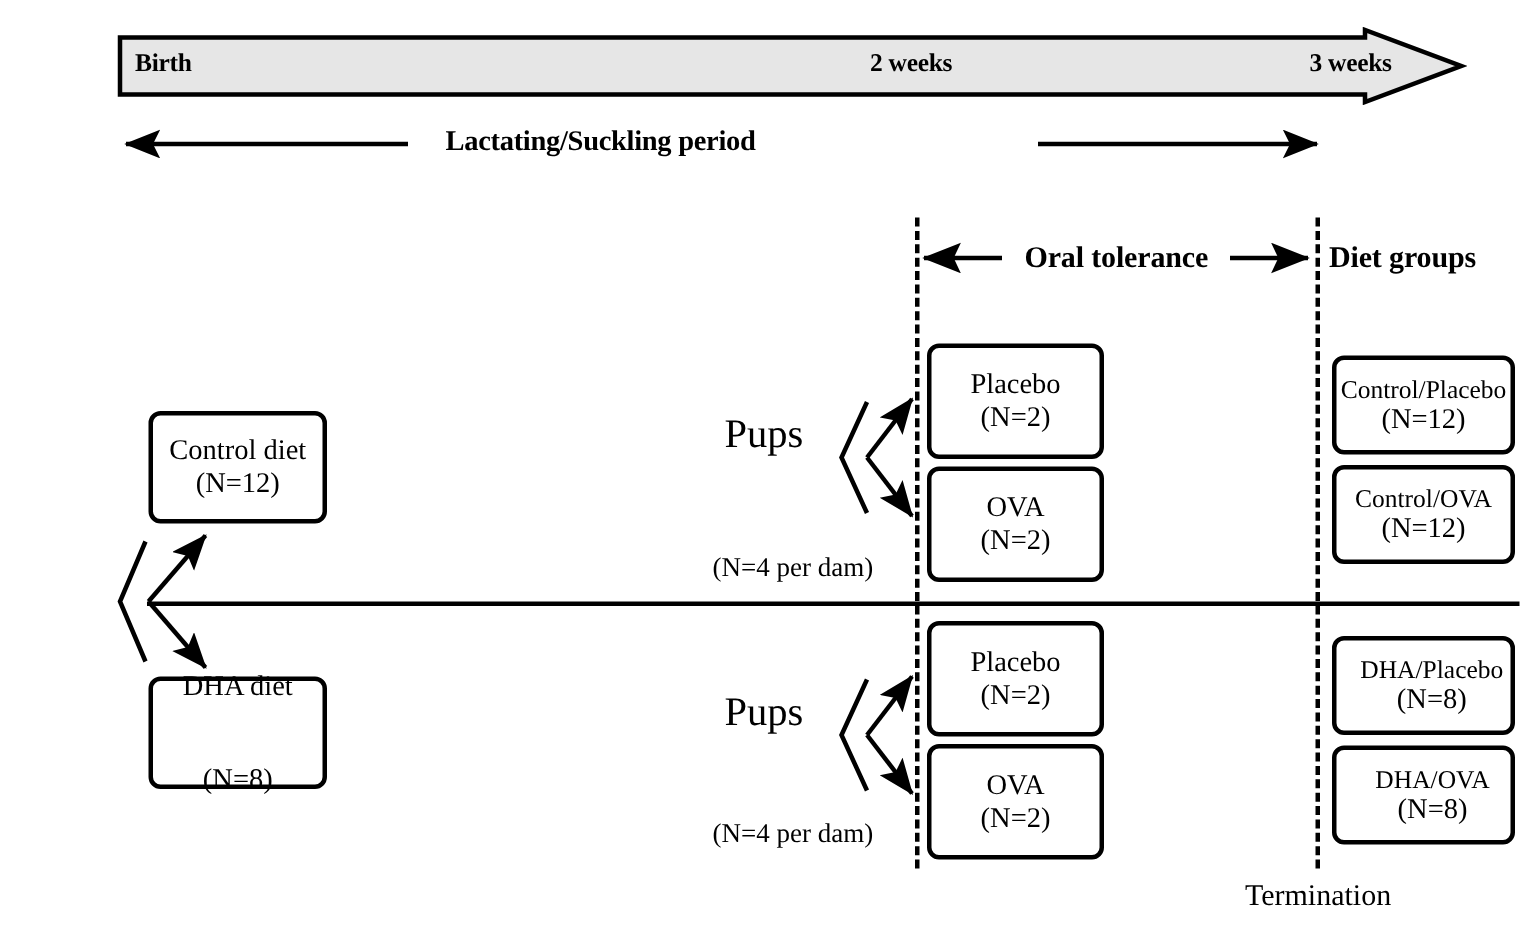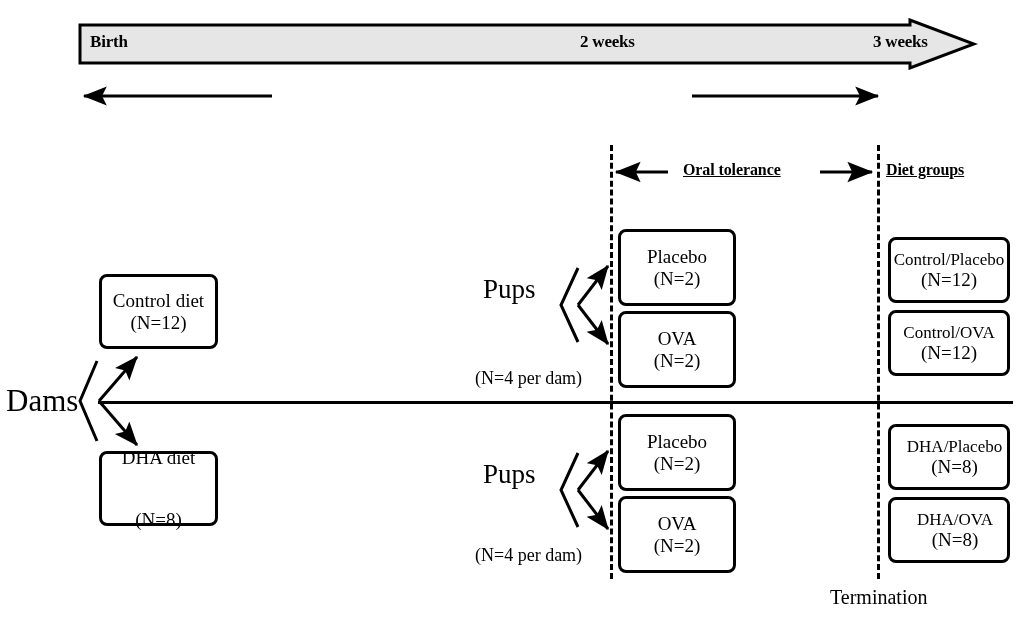--- a/index.html
+++ b/index.html
@@ -45,24 +45,23 @@
     font-weight: bold;
     font-size: 19px;
     white-space: nowrap;
     letter-spacing: -0.2px;
   }
 
   
   .hdr-label {
     position: absolute;
     font-weight: bold;
-    font-size: 16px;
+    font-size: 20px;
     white-space: nowrap;
     letter-spacing: -0.1px;
-    text-decoration: underline;
   }
   #hdr-oral { left: 683px; top: 161px; }
   #hdr-diet { left: 886px; top: 161px; }
 
   
   .dashed-line {
     position: absolute;
     width: 0;
     border-left: 3px dashed #000;
   }
@@ -136,30 +135,30 @@
 <div id="canvas">
 
   <svg class="timeline-svg" width="902" height="52" viewBox="0 0 902 52">
     <polygon points="4,7 834,7 834,2 898,26 834,50 834,45 4,45" fill="#e6e6e6" stroke="#000000" stroke-width="3" stroke-linejoin="miter"></polygon>
   </svg>
 
   <div class="tl-label" id="tl-birth">Birth</div>
   <div class="tl-label" id="tl-2weeks">2 weeks</div>
   <div class="tl-label" id="tl-3weeks">3 weeks</div>
 
+  <div class="period-title">Lactating/Suckling period</div>
 
   <div class="dashed-line" id="dash-left"></div>
   <div class="dashed-line" id="dash-right"></div>
 
   <div class="hdr-label" id="hdr-oral">Oral tolerance</div>
   <div class="hdr-label" id="hdr-diet">Diet groups</div>
 
   <div id="spine"></div>
 
-  <div class="free-label" id="lbl-dams">Dams</div>
 
   <div class="free-label" id="lbl-pups-top">Pups</div>
   <div class="free-label" id="lbl-pups-bot">Pups</div>
 
   <div class="free-label" id="lbl-perdam-top">(N=4 per dam)</div>
   <div class="free-label" id="lbl-perdam-bot">(N=4 per dam)</div>
 
   <div class="free-label" id="lbl-termination">Termination</div>
 
   <div class="node" id="box-control-diet">

